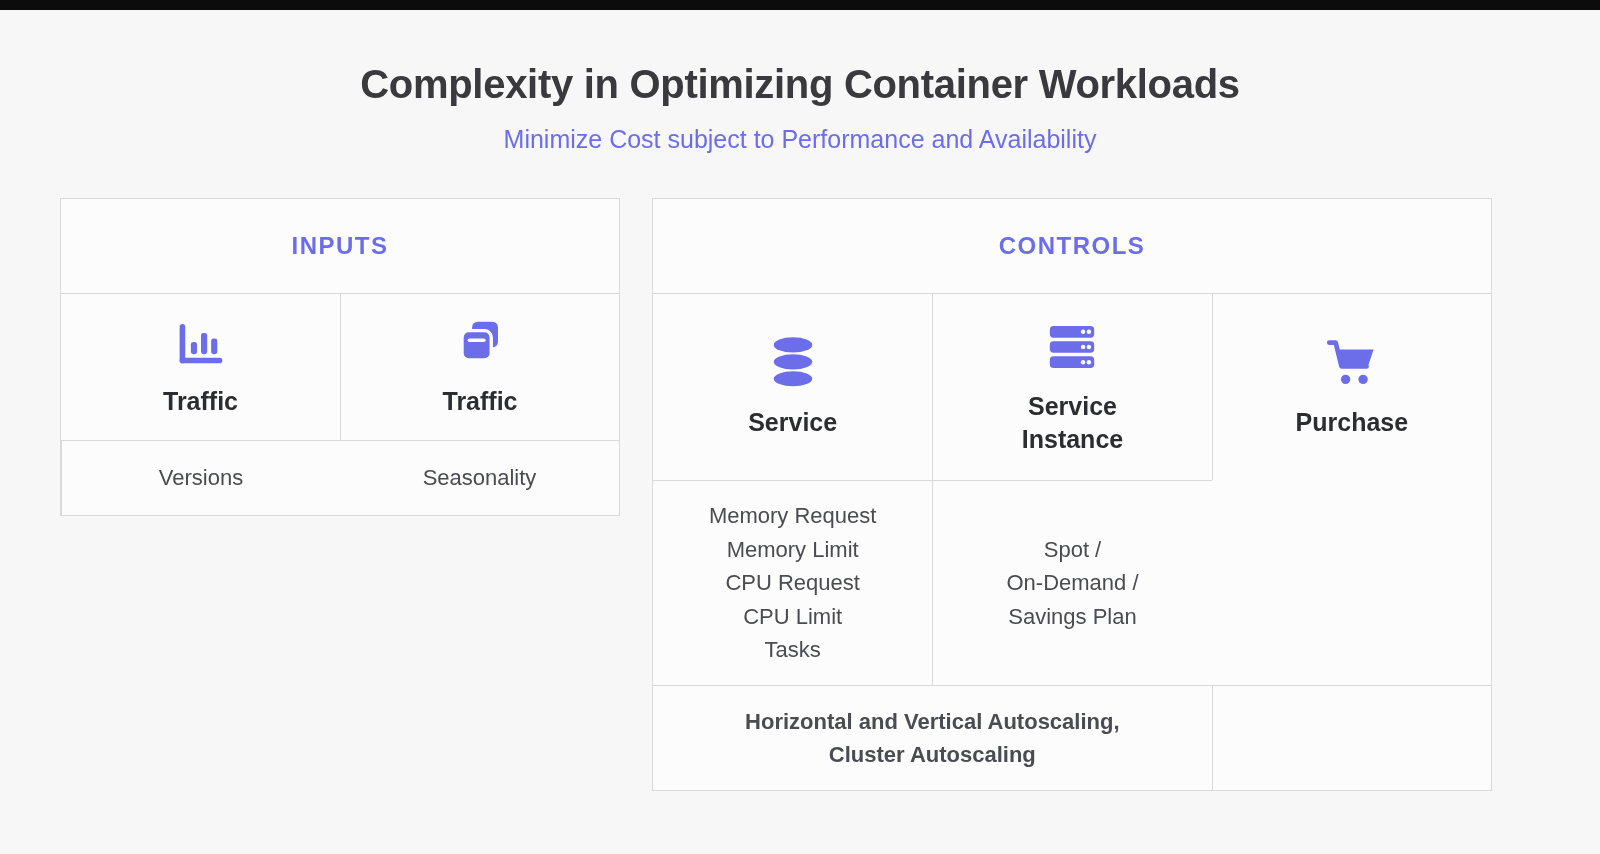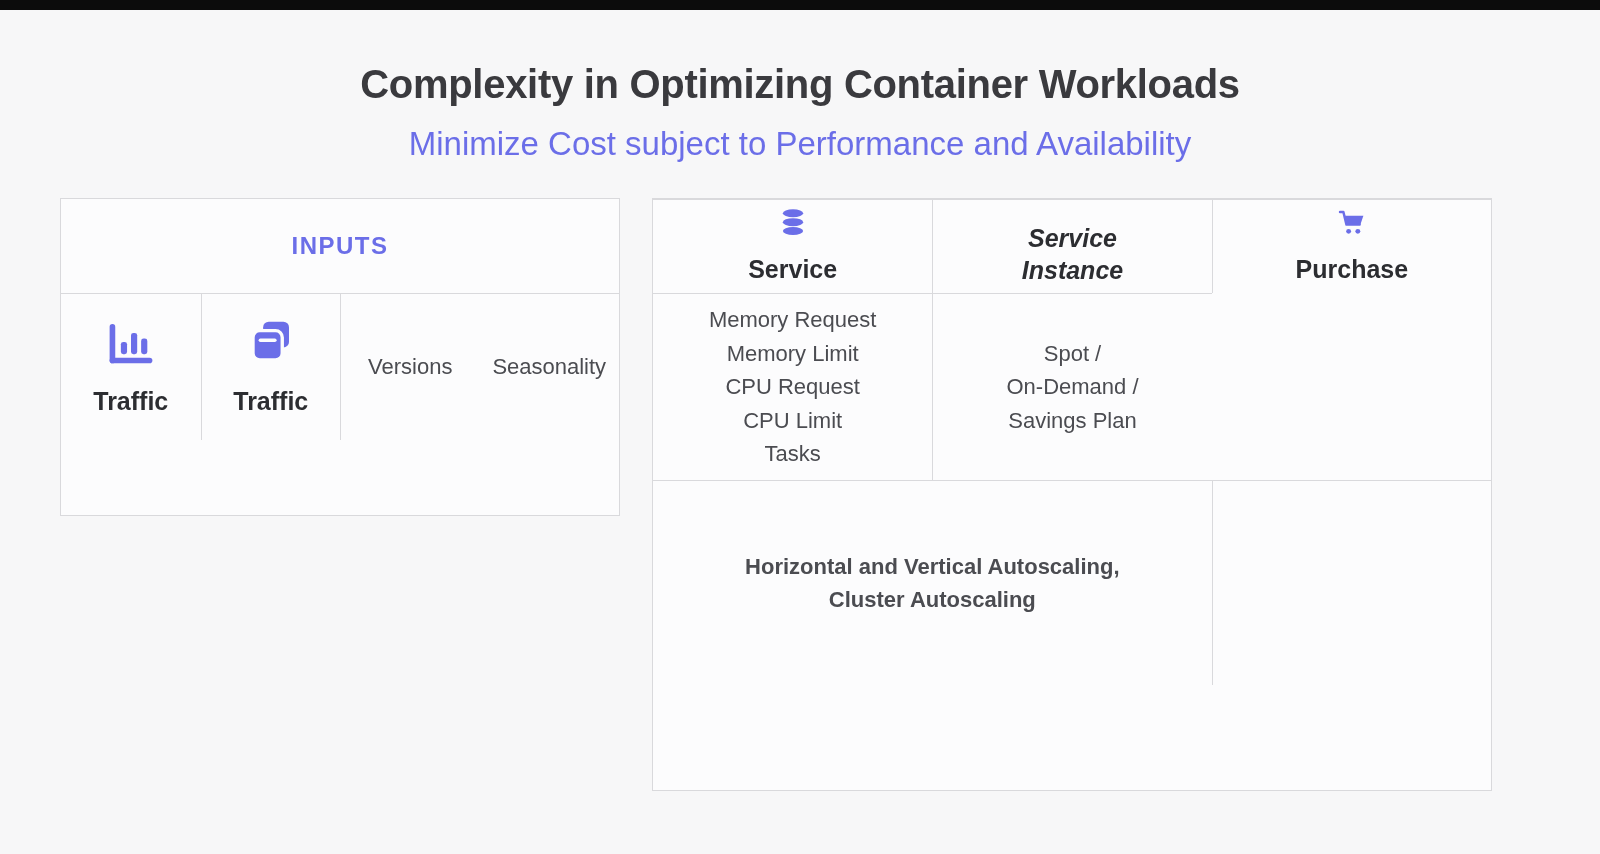--- a/index.html
+++ b/index.html
@@ -32,33 +32,33 @@
   }
   .page-title {
     margin: 4px;
     font-size: 40px;
     font-weight: 800;
     letter-spacing: -0.3px;
     color: var(--title);
   }
   .page-subtitle {
     margin: 18px 0 4px 0;
-    font-size: 33px;
+    font-size: 25px;
     font-weight: 500;
     color: var(--accent);
   }
   .table {
     position: absolute;
     display: grid;
     background: var(--cell-bg);
     border: 1px solid var(--border);
   }
   .inputs-table {
     left: 60px; top: 198px; width: 560px;
-    grid-template-columns: 1fr 1fr 1fr 1fr;
+    grid-template-columns: 1fr 1fr;
     grid-template-rows: 94px 147px 75px;
   }
   .controls-table {
     left: 652px; top: 198px; width: 840px;
     grid-template-columns: 1fr 1fr 1fr;
     grid-template-rows: 94px 187px 205px 105px;
   }
   .cell {
     display: flex;
     align-items: center;
@@ -76,21 +76,21 @@
   .bl { border-left: 1px solid var(--border); }
   .icon-cell { flex-direction: column; gap: 15px; }
   .icon { color: var(--accent); display: block; }
   .col-label {
     font-size: 25px;
     font-weight: 700;
     color: #2c2d31;
     text-align: center;
     line-height: 1.3;
   }
-  .narrow { max-width: 120px; font-style: italic; }
+  .narrow { max-width: 120px; }
   .cell-text {
     font-size: 22px;
     color: var(--body-text);
     text-align: center;
     line-height: 1.52;
     white-space: pre-line;
   }
   .span2 { grid-column: 1 / 3; font-weight: bold; }
 </style>
 </head>
@@ -128,20 +128,21 @@
 
   <div class="cell bt bl">
     <div class="cell-text">Versions</div>
   </div>
   <div class="cell bt">
     <div class="cell-text">Seasonality</div>
   </div>
 </section>
 
 <section class="table controls-table">
+  <div class="cell head-cell">CONTROLS</div>
 
   <div class="cell icon-cell bt">
     <svg class="icon" viewBox="0 0 48 48" width="56" height="56" aria-hidden="true">
       <ellipse cx="24" cy="8.5" rx="16.5" ry="6.5" fill="currentColor"></ellipse>
       <ellipse cx="24" cy="23" rx="16.5" ry="6.5" fill="currentColor"></ellipse>
       <ellipse cx="24" cy="37.5" rx="16.5" ry="6.5" fill="currentColor"></ellipse>
     </svg>
     <div class="col-label">Service</div>
   </div>
 

